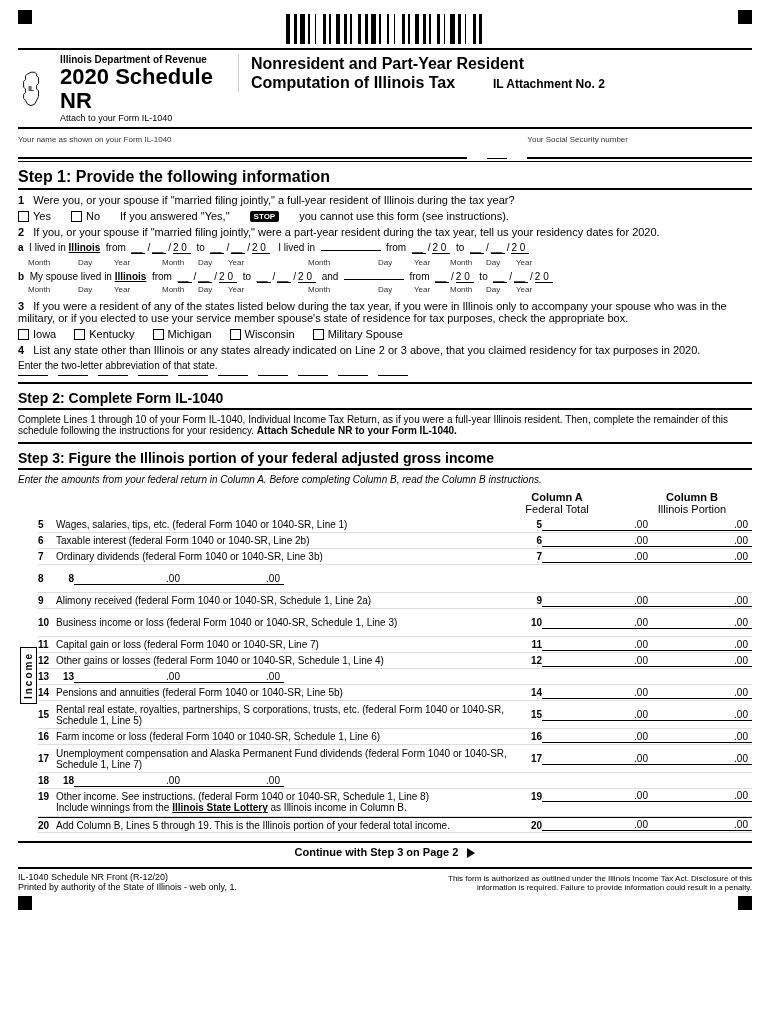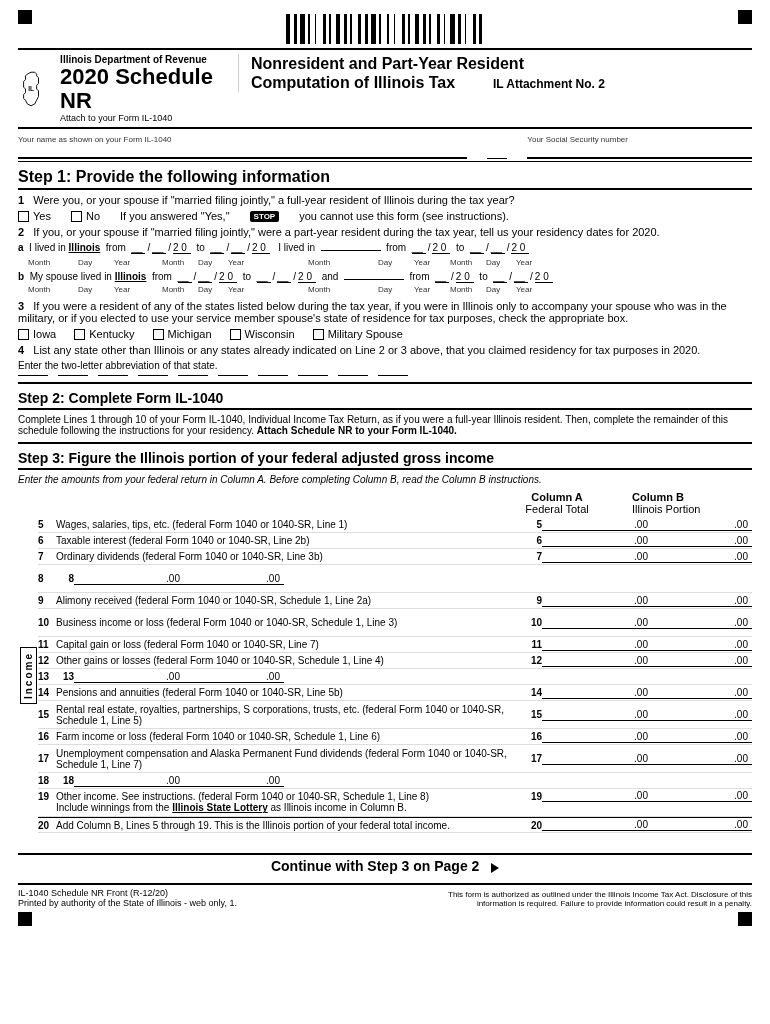--- a/index.html
+++ b/index.html
@@ -270,24 +270,24 @@
     }
     .footer-right {
       font-size: 8px;
       max-width: 320px;
       text-align: right;
     }
 
     .continue-row {
       text-align: center;
       font-weight: bold;
-      font-size: 14px;
+      font-size: 11px;
       border-top: 2px solid #000;
       padding: 3px;
-      margin-top: 20px;
+      margin-top: 8px;
     }
     .arrow-right {
       display: inline-block;
       width: 0;
       height: 0;
       border-top: 5px solid transparent;
       border-bottom: 5px solid transparent;
       border-left: 8px solid #000;
       vertical-align: middle;
     }
@@ -574,21 +574,21 @@
   <hr class="thick-divider">
 
   <div class="step-heading2">Step 3: Figure the Illinois portion of your federal adjusted gross income</div>
   <div class="step3-desc">Enter the amounts from your federal return in Column A. Before completing Column B, read the Column B instructions.</div>
 
   <div style="display:flex; justify-content:flex-end; margin-bottom:2px;">
     <div style="width:150px; text-align:center;">
       <div class="bold">Column A</div>
       <div>Federal Total</div>
     </div>
-    <div style="width:120px; ">
+    <div style="width:120px; text-align:center;">
       <div class="bold">Column B</div>
       <div>Illinois Portion</div>
     </div>
   </div>
 
   <div class="income-section">
     <div class="income-label-col">
       <div class="income-label-rotated">Income</div>
     </div>
     <div class="income-rows-col">

